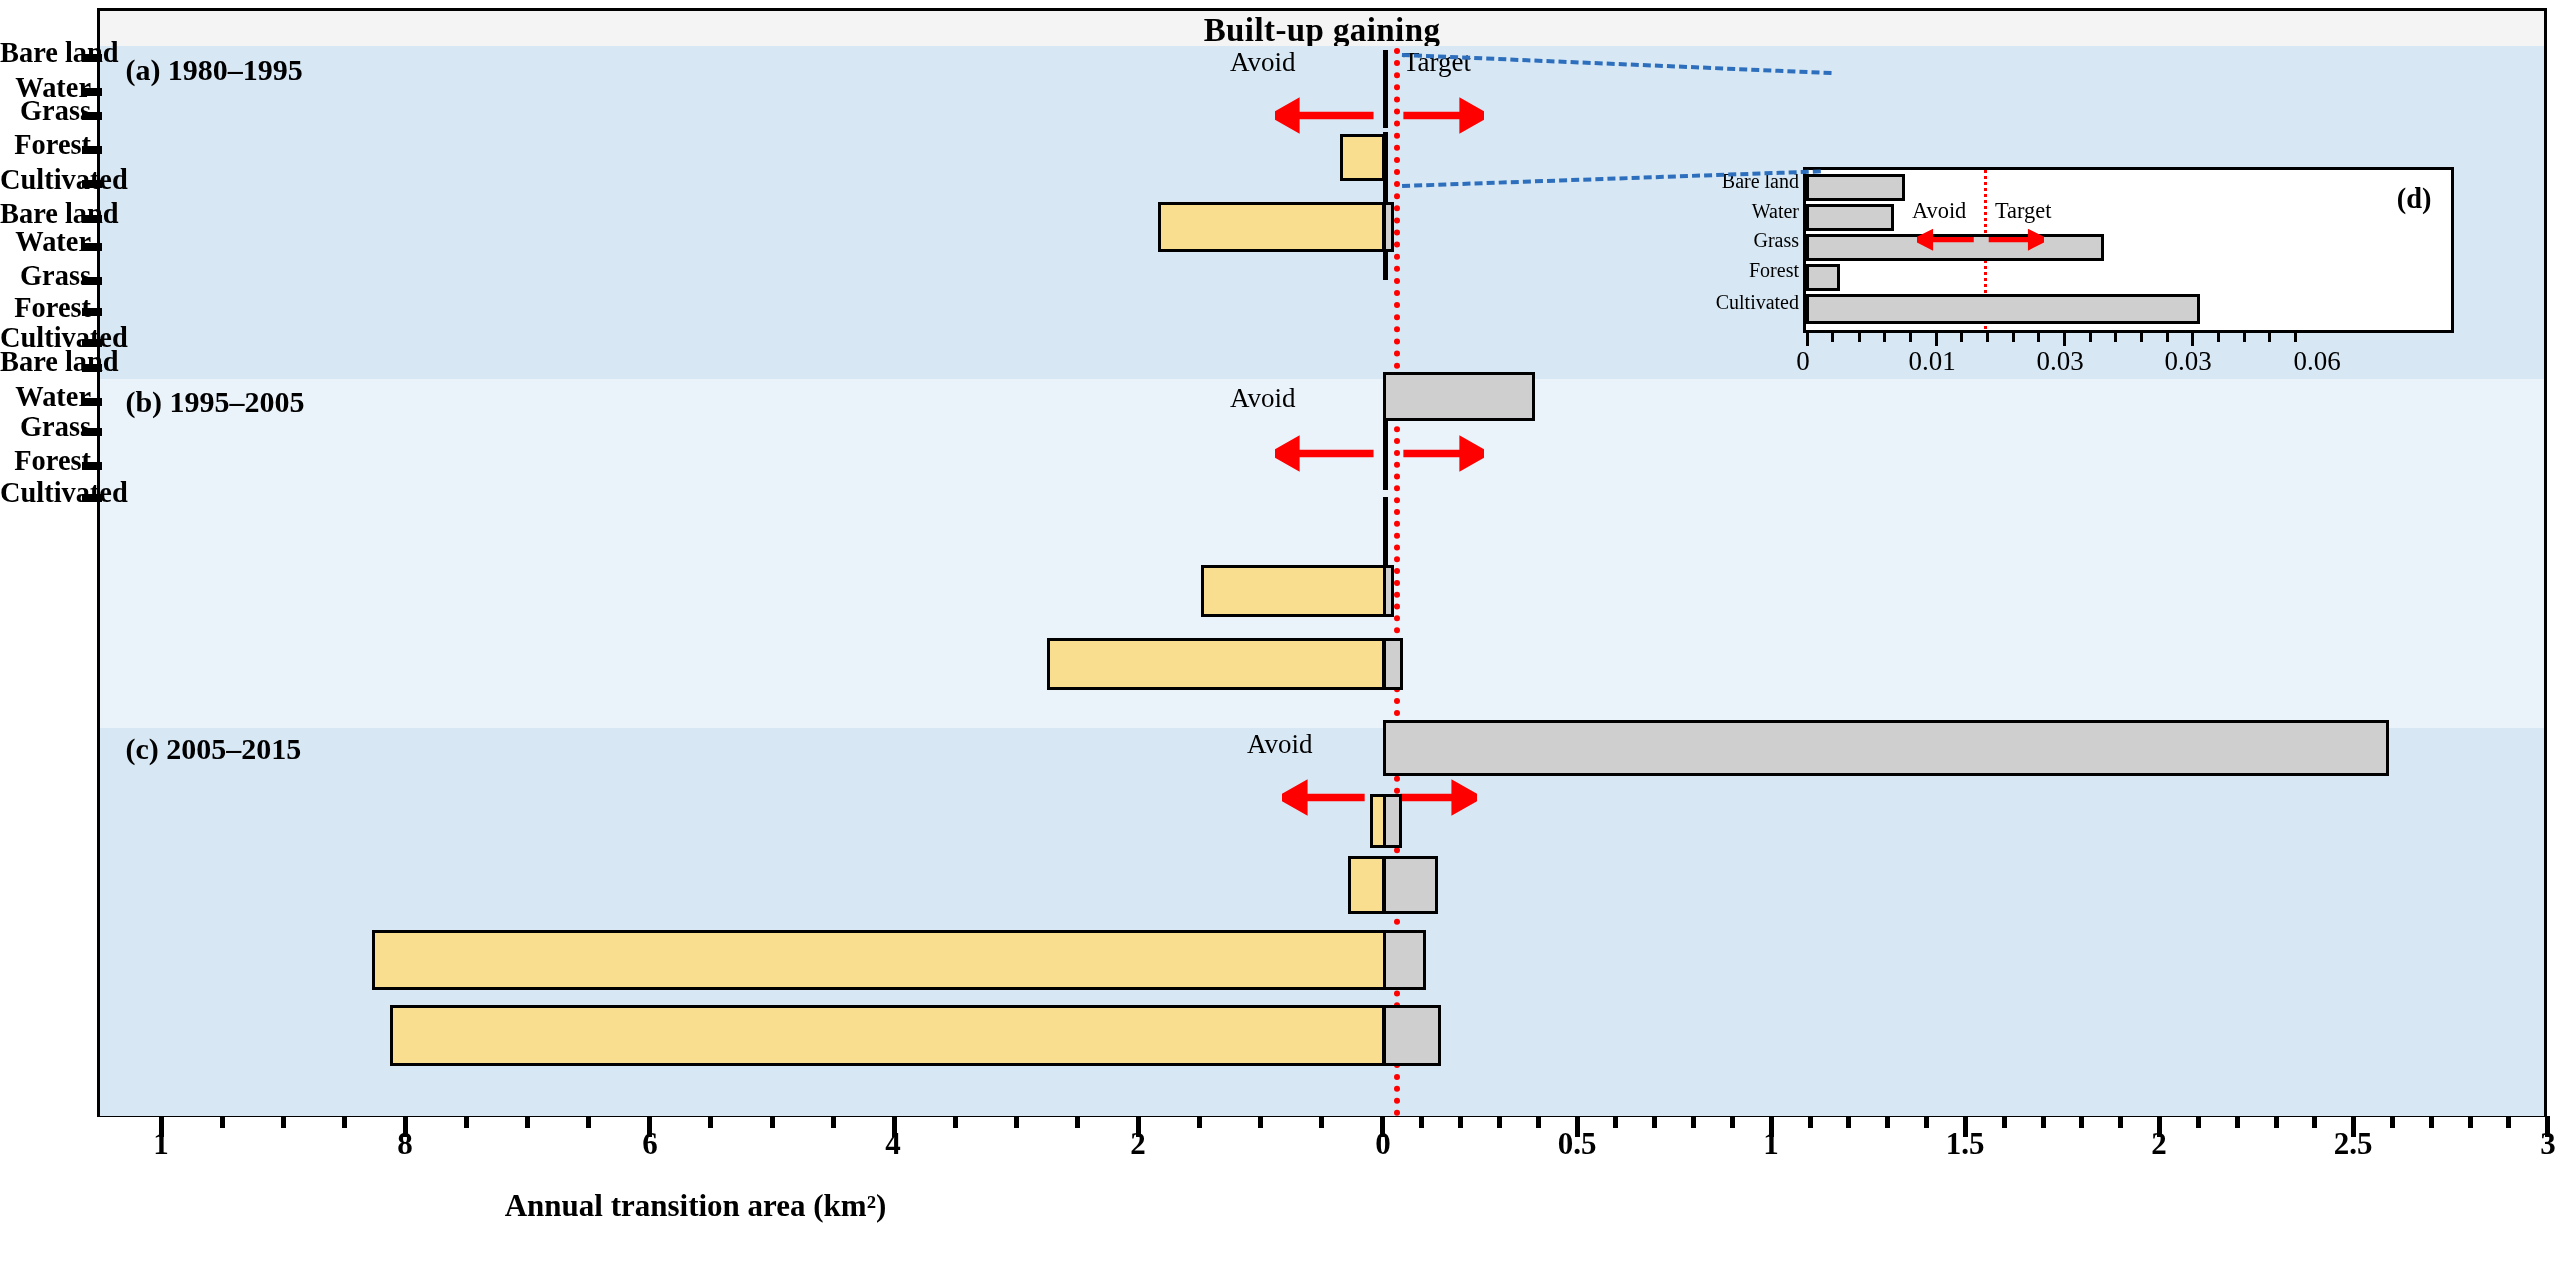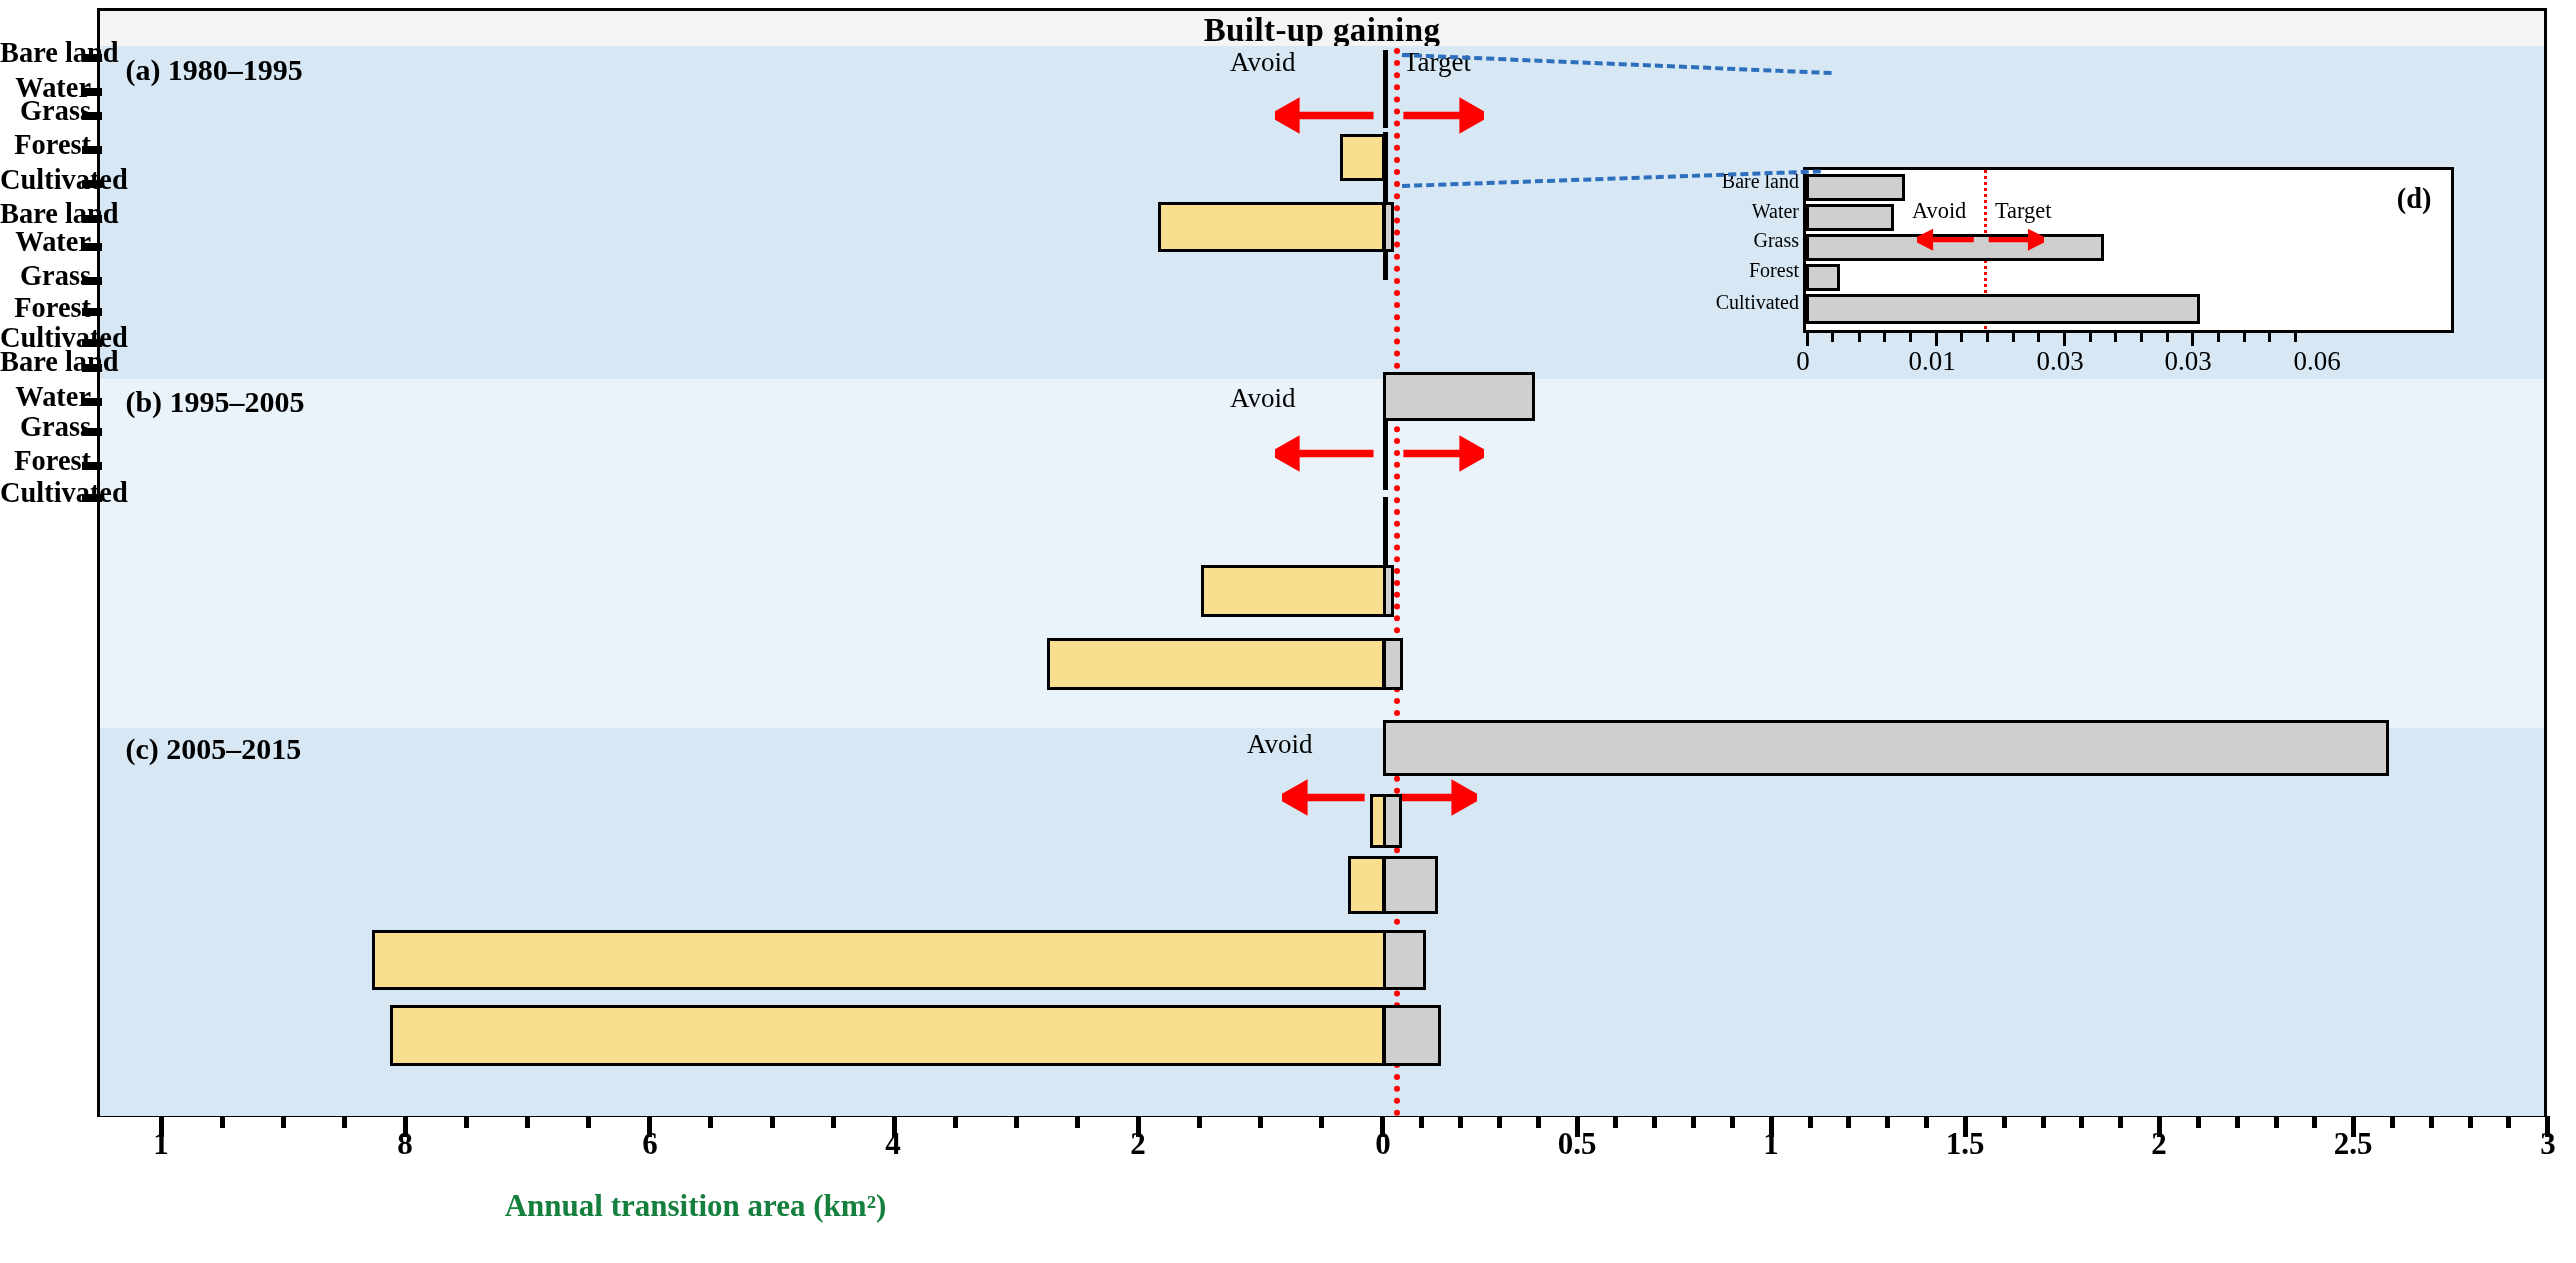--- a/index.html
+++ b/index.html
@@ -34,21 +34,21 @@
   
   .arrowwrap{position:absolute;}
   .arrowwrap svg{display:block;}
   .ylabel{position:absolute;font-size:28.4px;font-weight:bold;color:#000;text-align:right;white-space:nowrap;}
 
   
   .xtick{position:absolute;width:4.5px;background:#000;}
   .xtick.major{height:21px;}
   .xtick.minor{height:12px;}
   .xnum{position:absolute;font-size:31px;font-weight:bold;color:#000;text-align:center;white-space:nowrap;}
-  .axtitle{position:absolute;font-size:31px;font-weight:bold;color:#15803d;text-align:center;white-space:nowrap;}
+  .axtitle{position:absolute;font-size:31px;font-weight:bold;color:#000000;text-align:center;white-space:nowrap;}
 
   
   .inset{position:absolute;left:1703px;top:156px;width:651px;height:166px;border:3.7px solid #000;box-sizing:border-box;background:#fff;}
   .inset-bar{position:absolute;border:3px solid #000;box-sizing:border-box;background:#cfcfcf;}
   .inset-ylabel{position:absolute;font-size:20px;color:#000;text-align:right;white-space:nowrap;}
   .inset-redline{position:absolute;width:0;border-left:3.7px dotted #ff0000;}
   .inset-xtick{position:absolute;width:3px;background:#000;}
   .inset-xnum{position:absolute;font-size:27px;color:#000;text-align:center;white-space:nowrap;}
   .inset-d{position:absolute;font-size:28.4px;font-weight:bold;color:#000;}
   .inset-at{position:absolute;font-size:22.4px;color:#000;white-space:nowrap;}

